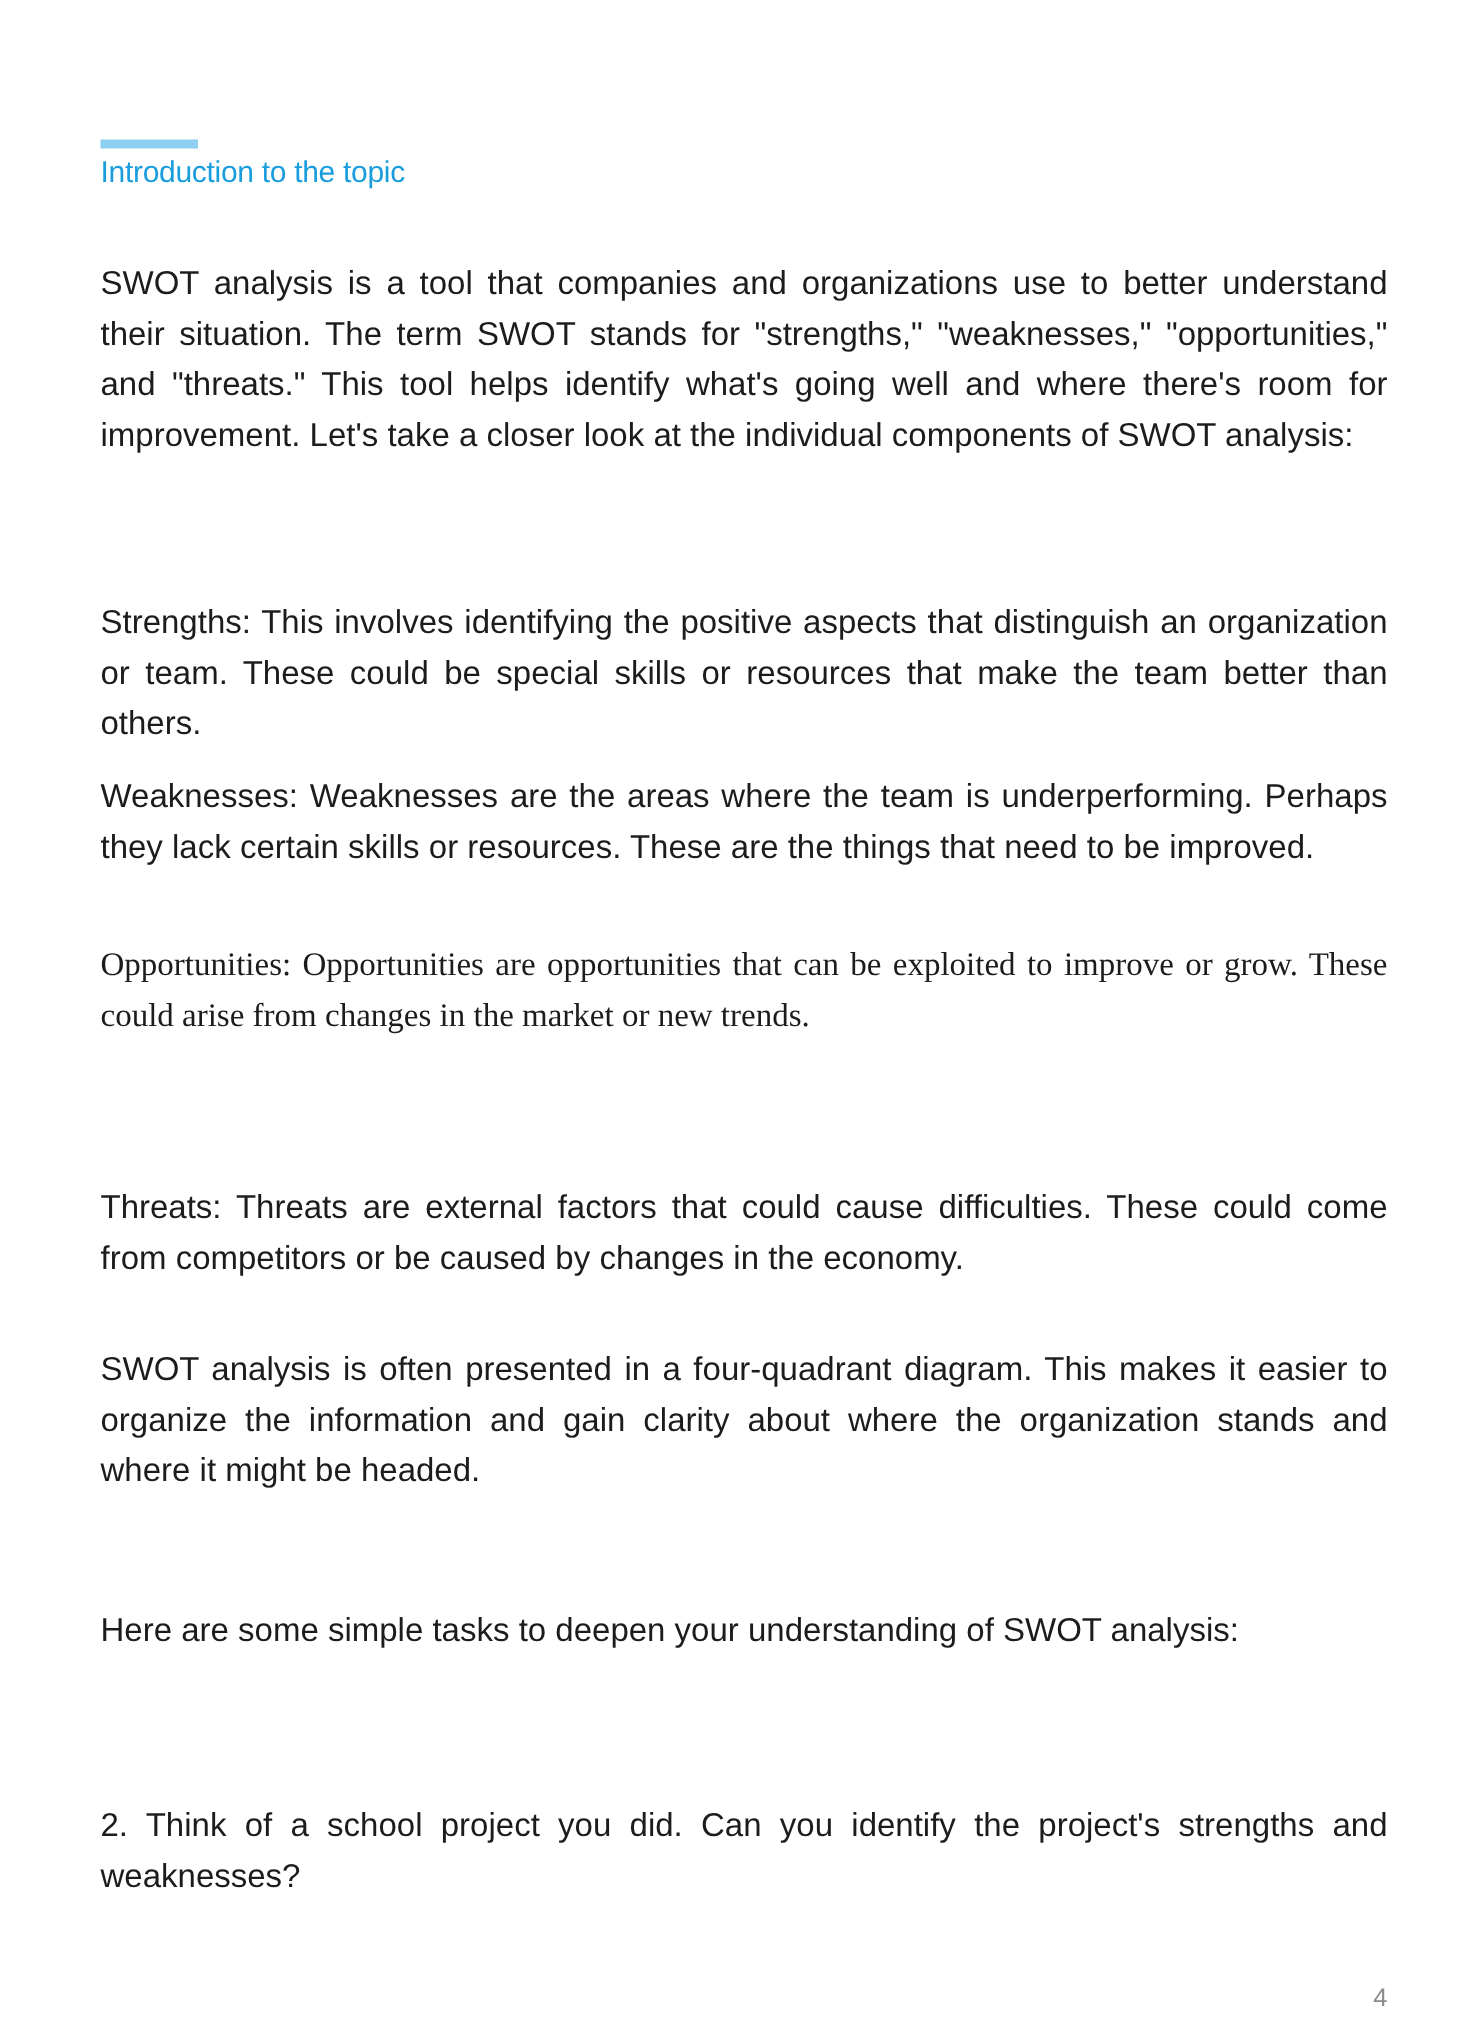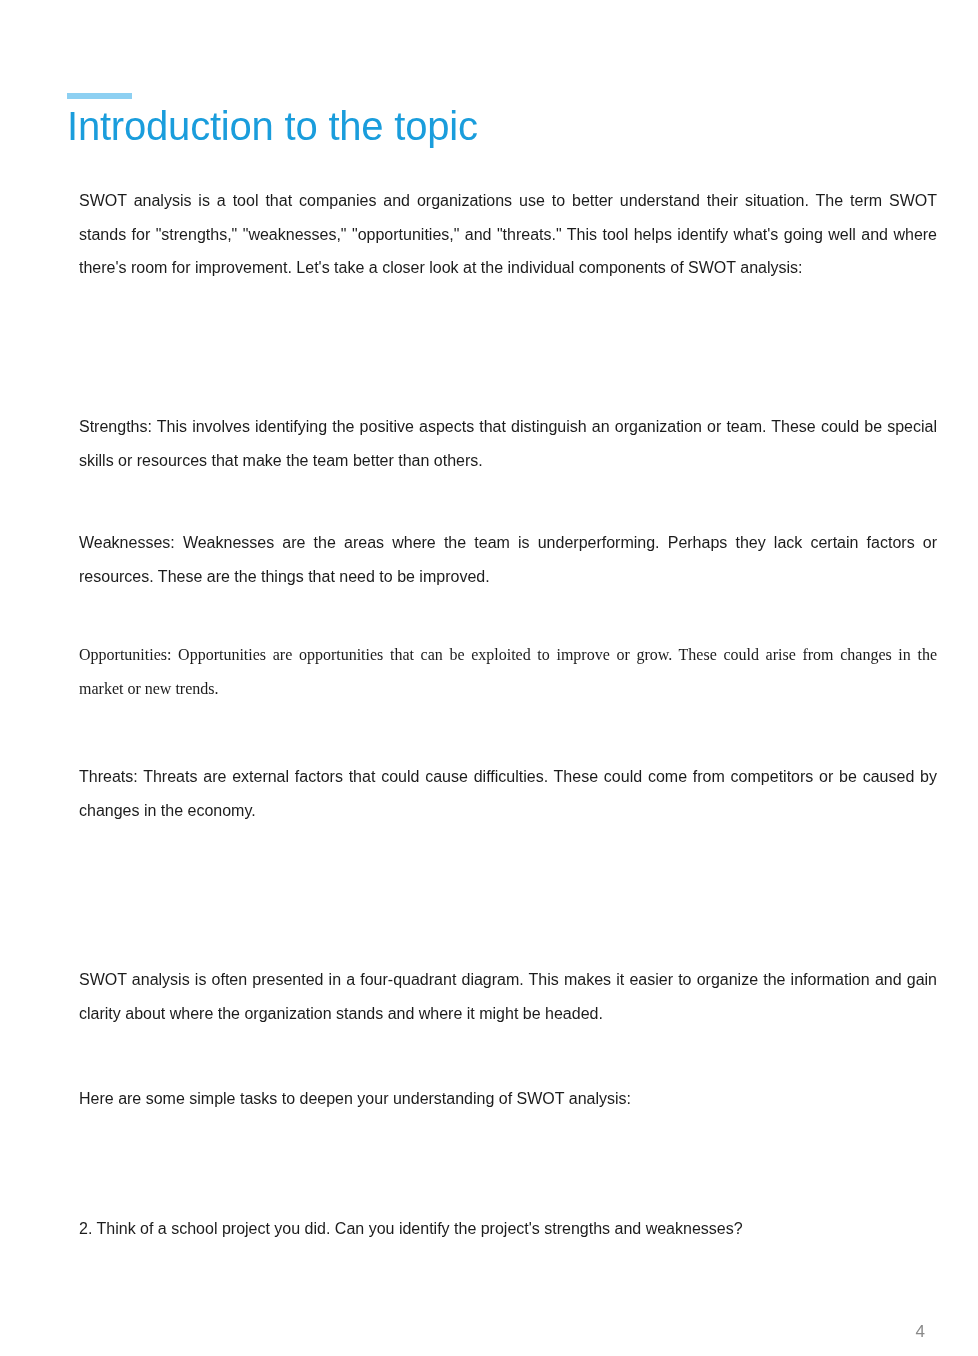--- a/index.html
+++ b/index.html
@@ -27,32 +27,32 @@
       top: 93px;
       width: 65px;
       height: 6px;
       background: #8dd0f2;
     }
     .title {
       position: absolute;
       left: 0;
       top: 104px;
       margin: 0;
-      font-size: 40px;
+      font-size: 20px;
       font-weight: normal;
       color: #1a9ddc;
       letter-spacing: -0.2px;
       white-space: nowrap;
     }
     .para {
       position: absolute;
       left: 0;
       width: 858px;
-      margin: 12px;
-      font-size: 16px;
+      margin: 0;
+      font-size: 22px;
       line-height: 33.5px;
       text-align: justify;
       color: #1c1c1c;
     }
     .para.last-left { text-align-last: left; }
     .page-number {
       position: absolute;
       right: 53px;
       top: 1322px;
       font-size: 17px;
@@ -61,21 +61,21 @@
   </style>
 </head>
 <body>
 
 <div class="page">
   <div class="accent-bar"></div>
   <h1 class="title">Introduction to the topic</h1>
 
   <p class="para last-left" style="top:172px;">SWOT analysis is a tool that companies and organizations use to better understand their situation. The term SWOT stands for "strengths," "weaknesses," "opportunities," and "threats." This tool helps identify what's going well and where there's room for improvement. Let's take a closer look at the individual components of SWOT analysis:</p>
   <p class="para last-left" style="top:398px;">Strengths: This involves identifying the positive aspects that distinguish an organization or team. These could be special skills or resources that make the team better than others.</p>
-  <p class="para last-left" style="top:514px;">Weaknesses: Weaknesses are the areas where the team is underperforming. Perhaps they lack certain factors or resources. These are the things that need to be improved.</p>
+  <p class="para last-left" style="top:514px;">Weaknesses: Weaknesses are the areas where the team is underperforming. Perhaps they lack certain skills or resources. These are the things that need to be improved.</p>
   <p class="para last-left" style="top:626px;font-family:Liberation Serif, serif;">Opportunities: Opportunities are opportunities that can be exploited to improve or grow. These could arise from changes in the market or new trends.</p>
-  <p class="para last-left" style="top:748px;">Threats: Threats are external factors that could cause difficulties. These could come from competitors or be caused by changes in the economy.</p>
-  <p class="para last-left" style="top:951px;">SWOT analysis is often presented in a four-quadrant diagram. This makes it easier to organize the information and gain clarity about where the organization stands and where it might be headed.</p>
+  <p class="para last-left" style="top:788px;">Threats: Threats are external factors that could cause difficulties. These could come from competitors or be caused by changes in the economy.</p>
+  <p class="para last-left" style="top:896px;">SWOT analysis is often presented in a four-quadrant diagram. This makes it easier to organize the information and gain clarity about where the organization stands and where it might be headed.</p>
   <p class="para last-left" style="top:1070px;">Here are some simple tasks to deepen your understanding of SWOT analysis:</p>
   <p class="para last-left" style="top:1200px;">2. Think of a school project you did. Can you identify the project's strengths and weaknesses?</p>
 </div>
 
 <div class="page-number">4</div>
 
 </body></html>

